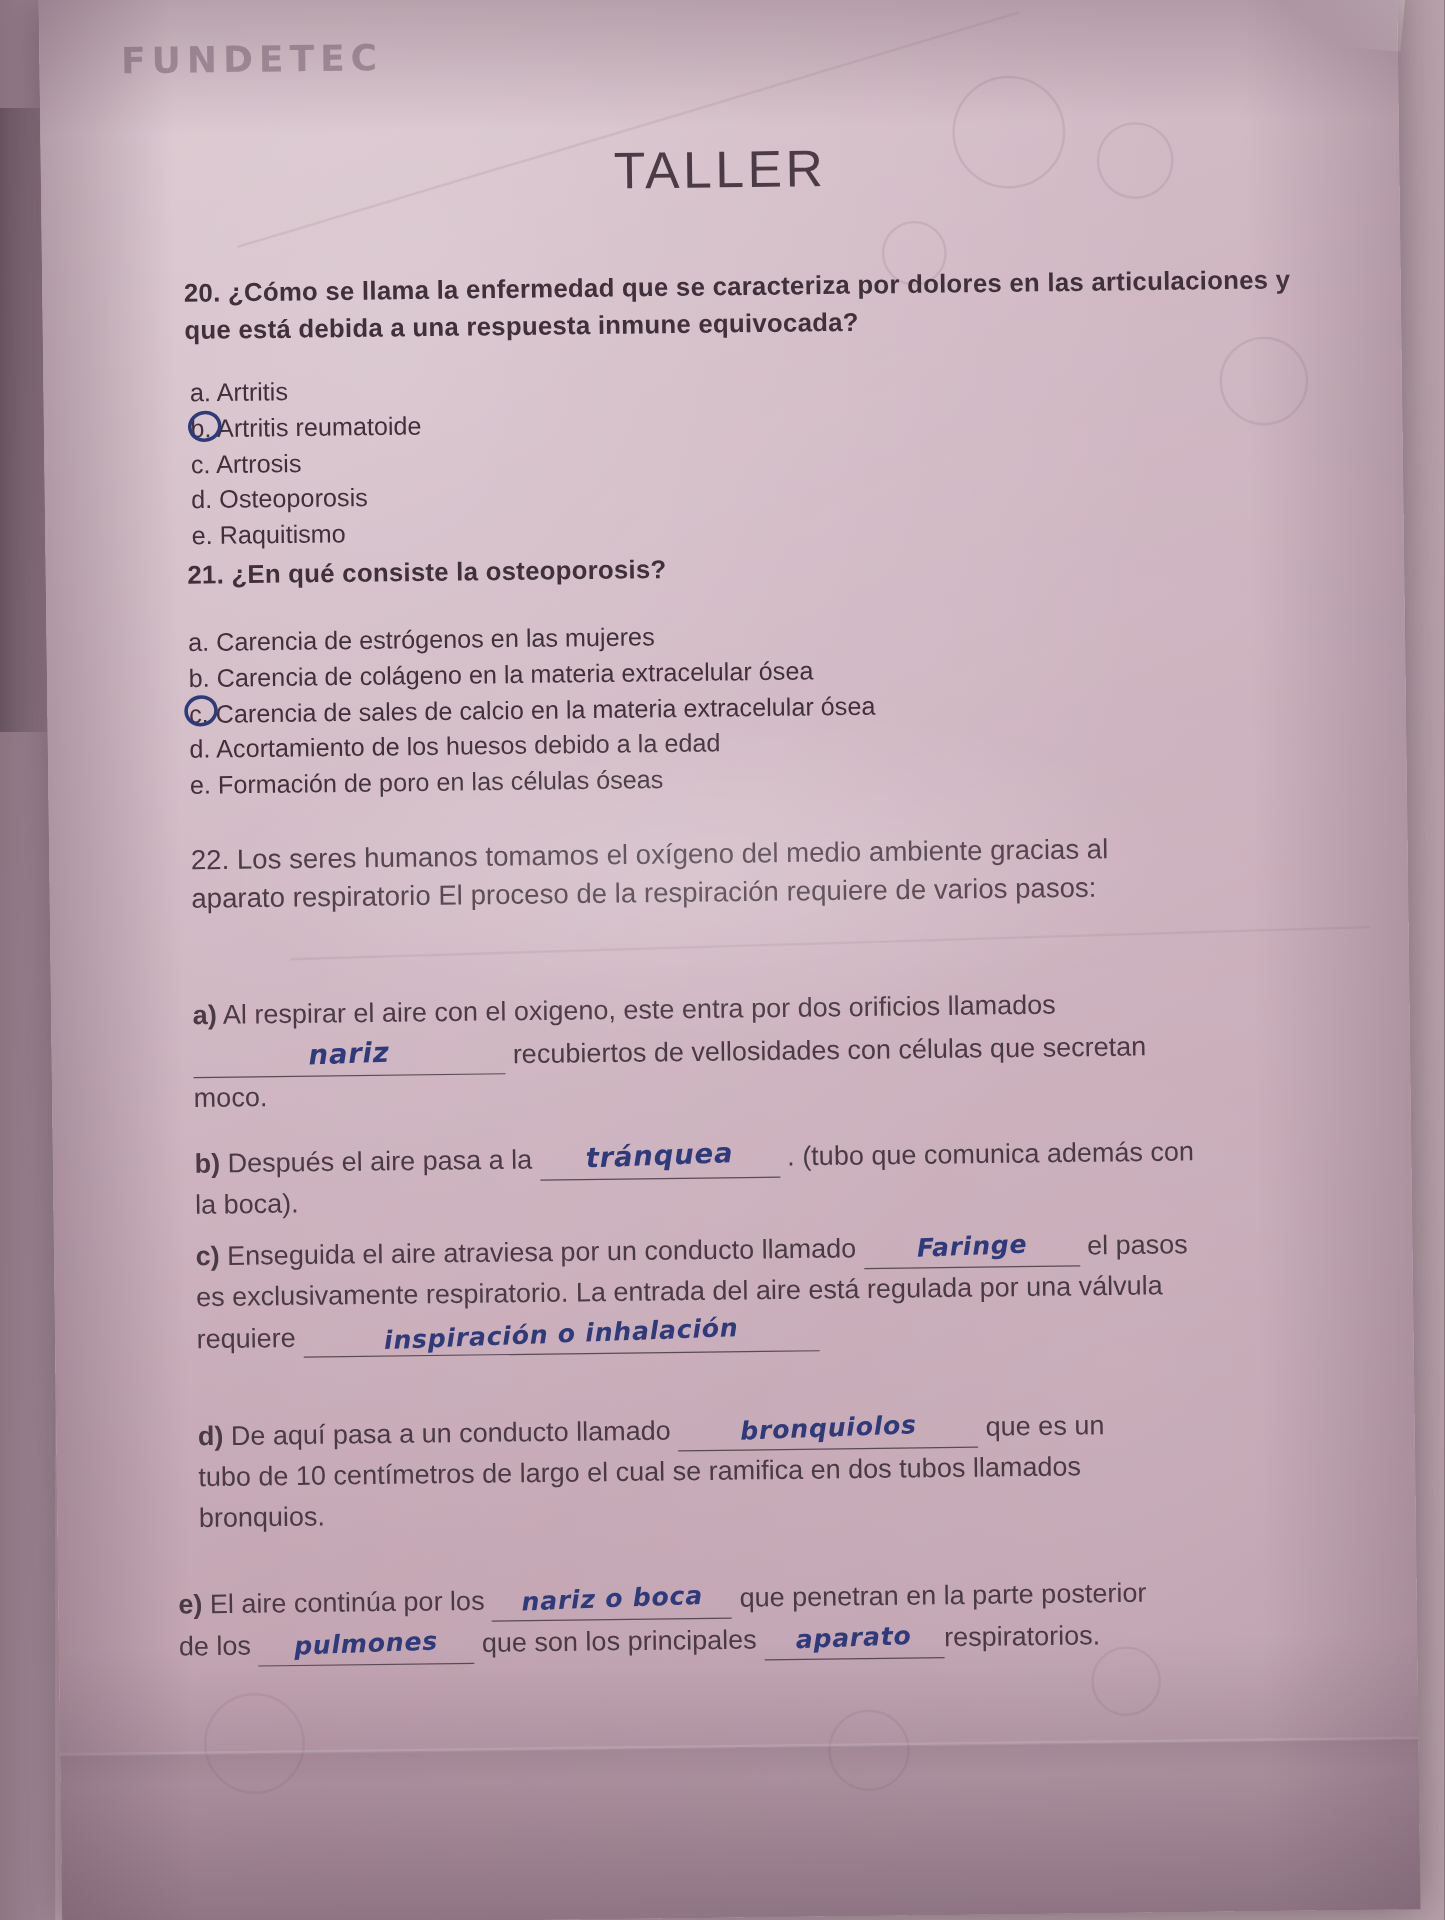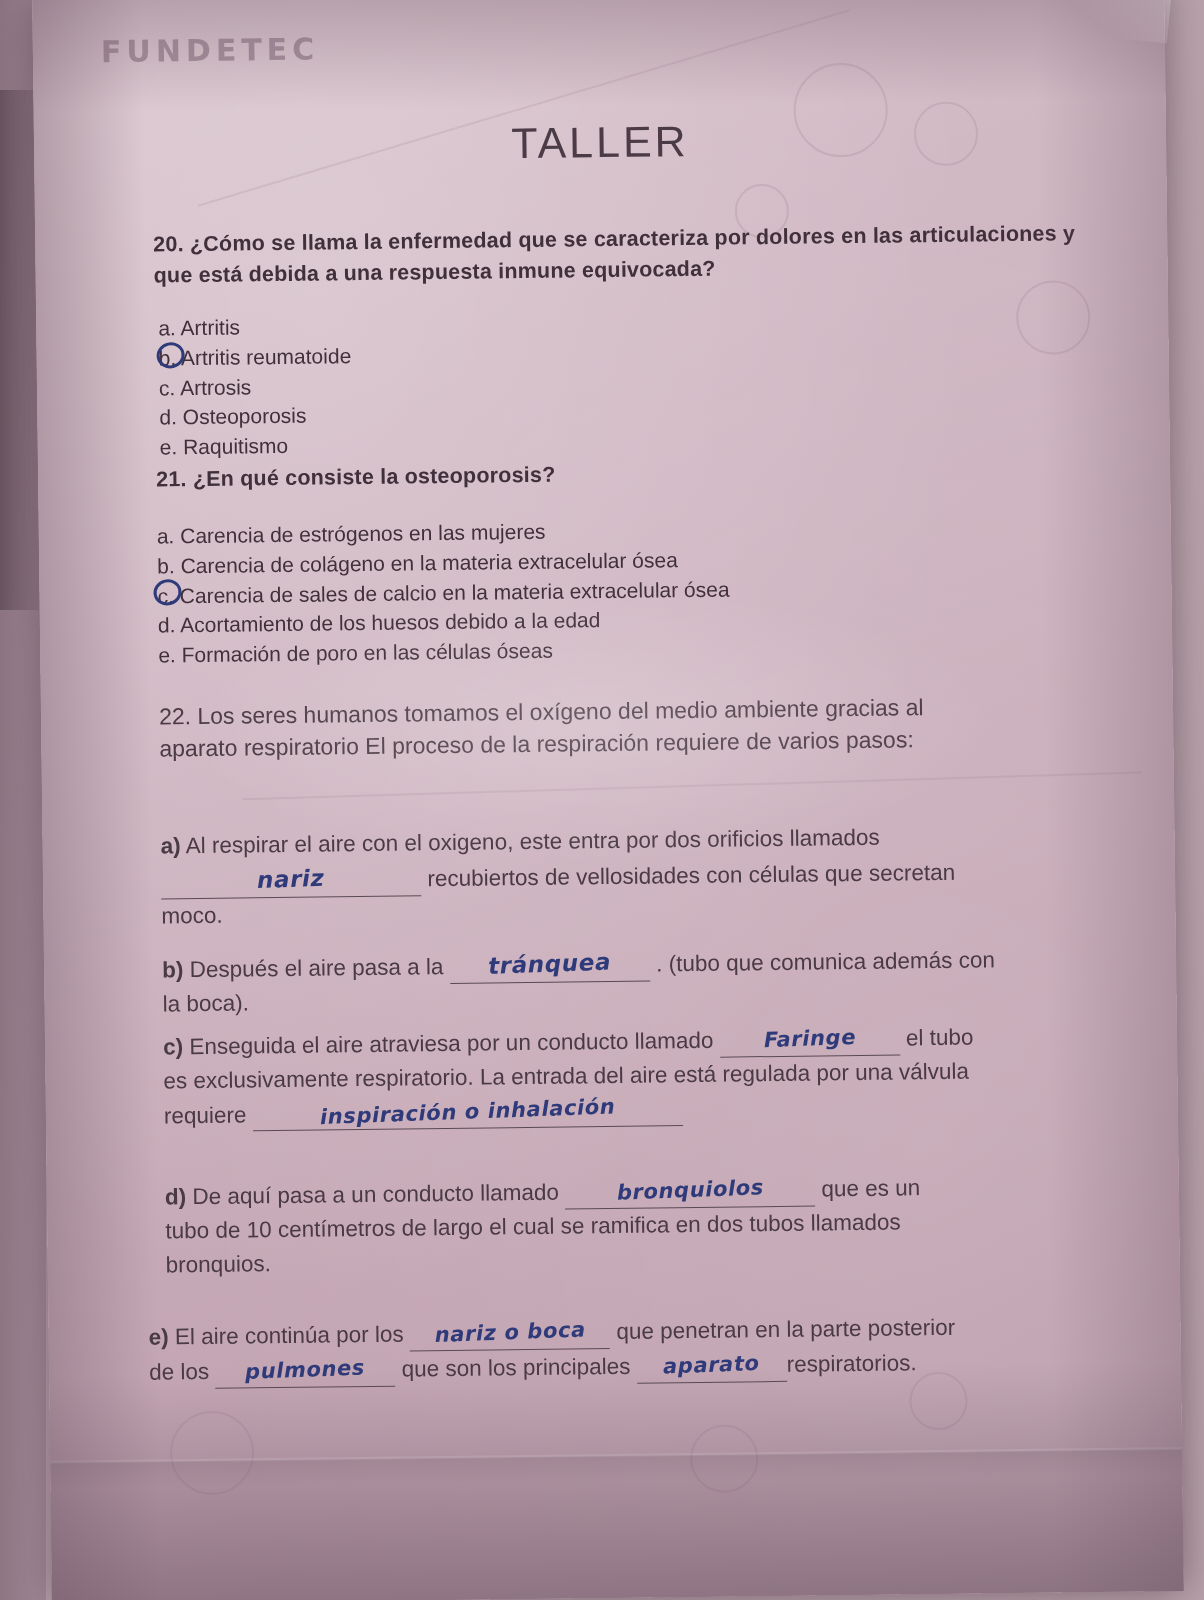--- a/index.html
+++ b/index.html
@@ -269,21 +269,21 @@
         <div>la boca).</div>
       </div>
 
       <div class="block para" style="left:118px; top:1038px; width:990px;">
         <div>
           <span class="lbl">c)</span>
           <span>Enseguida el aire atraviesa por un conducto llamado</span>
           <span class="blank" style="width:180px;">
             <span class="hand hand-sm">Faringe</span>
           </span>
-          <span>el tubo</span>
+          <span>el pasos</span>
         </div>
         <div>es exclusivamente respiratorio. La entrada del aire está regulada por una válvula</div>
         <div>
           <span>requiere</span>
           <span class="blank" style="width:430px;">
             <span class="hand hand-sm">inspiración o inhalación</span>
           </span>
         </div>
       </div>
 

